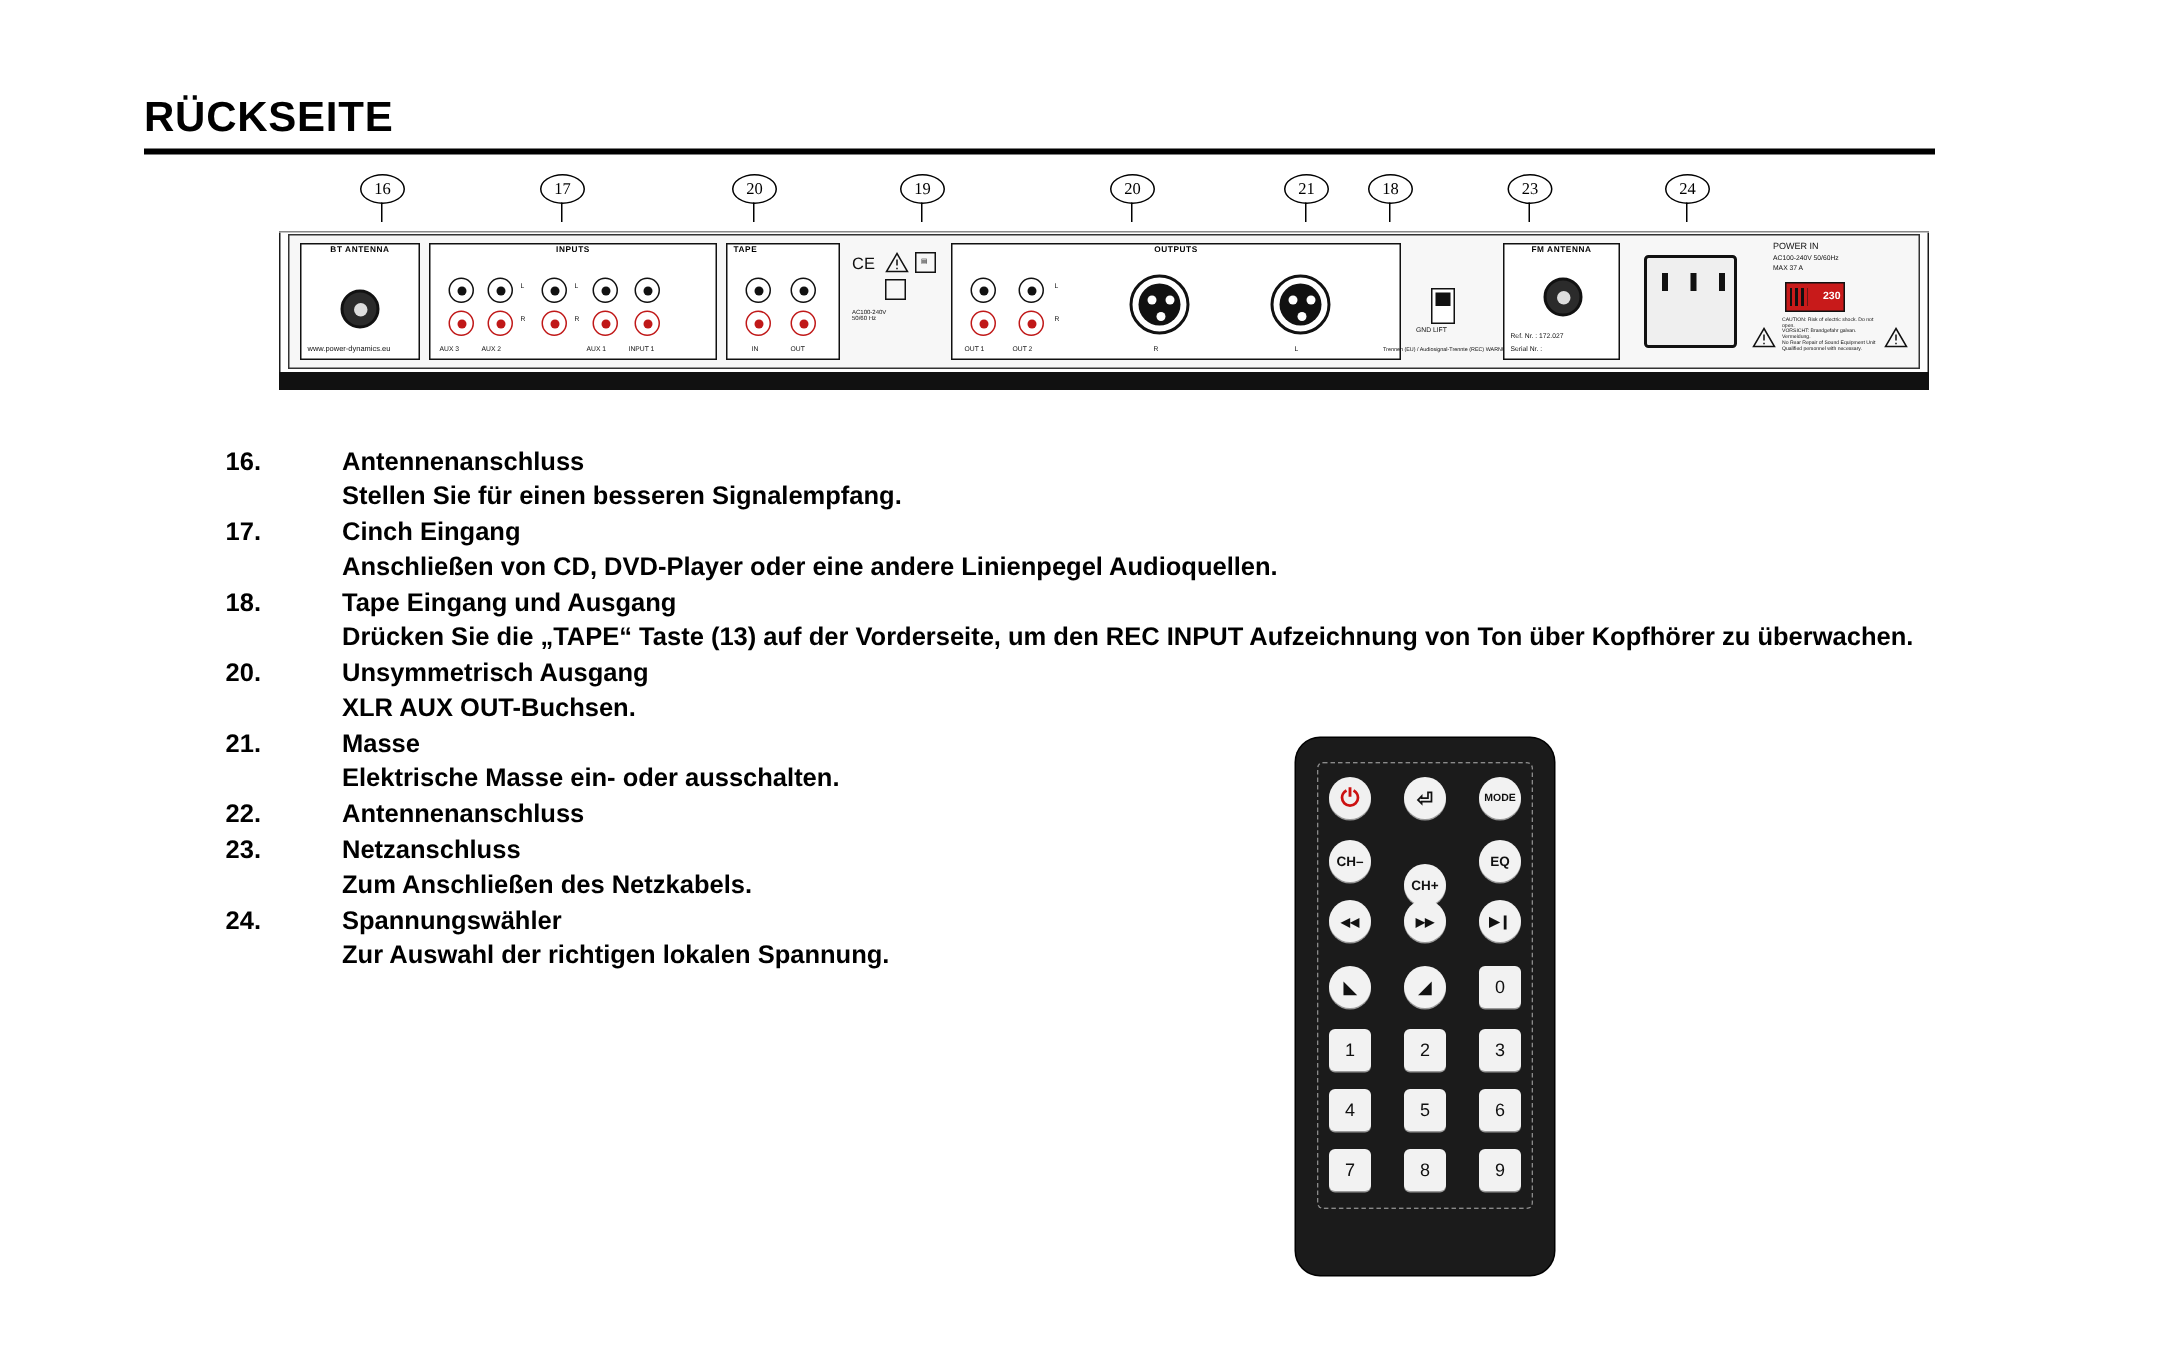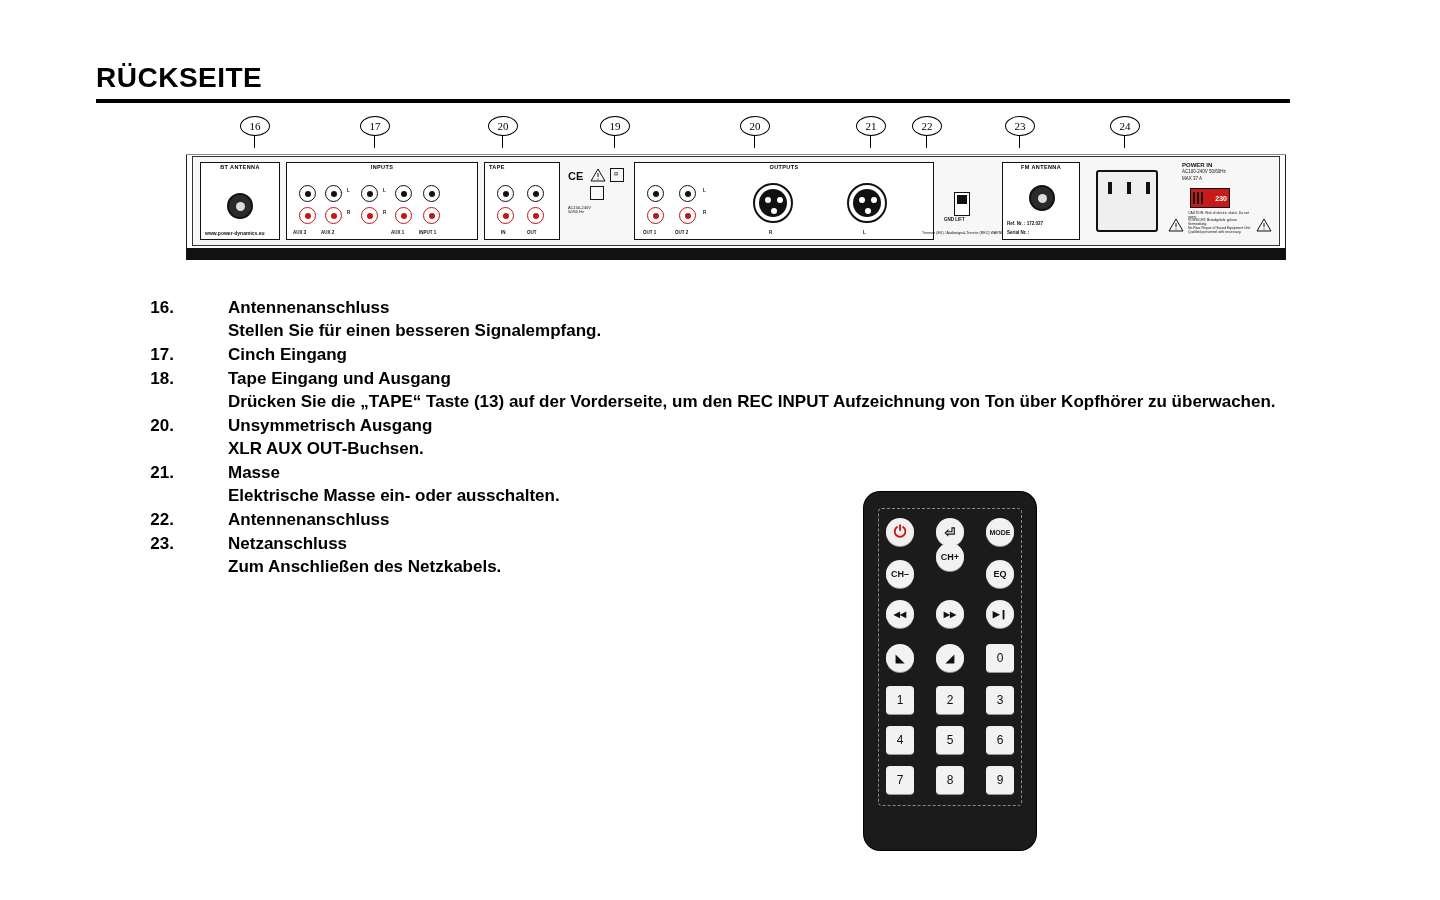--- a/index.html
+++ b/index.html
@@ -239,21 +239,21 @@
     height: 9px;
     background: #111;
   }
   .micro {
     position: absolute;
     font-size: 4.5px;
     line-height: 1.1;
     font-family: "Liberation Sans", sans-serif;
     color: #111;
   }
-  .micro.b { font-weight: bold; }
+  .micro.b { font-weight: normal; }
   .tiny-box {
     position: absolute;
     border: 1px solid #111;
     box-sizing: border-box;
   }
   .tri-outline {
     position: absolute;
     width: 16px;
     height: 14px;
   }
@@ -363,21 +363,21 @@
 
   <div class="callout" style="left:420px">19</div>
   <div class="leader" style="left:434px;height:34px"></div>
 
   <div class="callout" style="left:560px">20</div>
   <div class="leader" style="left:574px;height:34px"></div>
 
   <div class="callout" style="left:676px">21</div>
   <div class="leader" style="left:690px;height:40px"></div>
 
-  <div class="callout" style="left:732px">22</div>
+  <div class="callout" style="left:732px">18</div>
   <div class="leader" style="left:746px;height:34px"></div>
 
   <div class="callout" style="left:825px">23</div>
   <div class="leader" style="left:839px;height:34px"></div>
 
   <div class="callout" style="left:930px">24</div>
   <div class="leader" style="left:944px;height:40px"></div>
 </div>
 
 <div class="panel-wrap">
@@ -520,20 +520,21 @@
     <div class="item-body">
       <div class="item-title">Antennenanschluss</div>
       <div class="item-desc">Stellen Sie für einen besseren Signalempfang.</div>
     </div>
   </div>
 
   <div class="item">
     <div class="item-num">17.</div>
     <div class="item-body">
       <div class="item-title">Cinch Eingang</div>
+      <div class="item-desc">Anschließen von CD, DVD-Player oder eine andere Linienpegel Audioquellen.</div>
     </div>
   </div>
 
   <div class="item">
     <div class="item-num">18.</div>
     <div class="item-body">
       <div class="item-title">Tape Eingang und Ausgang</div>
       <div class="item-desc">Drücken Sie die „TAPE“ Taste (13) auf der Vorderseite, um den REC INPUT Aufzeichnung von Ton über Kopfhörer zu überwachen.</div>
     </div>
   </div>
@@ -563,32 +564,39 @@
   </div>
 
   <div class="item">
     <div class="item-num">23.</div>
     <div class="item-body">
       <div class="item-title">Netzanschluss</div>
       <div class="item-desc">Zum Anschließen des Netzkabels.</div>
     </div>
   </div>
 
+  <div class="item">
+    <div class="item-num">24.</div>
+    <div class="item-body">
+      <div class="item-title">Spannungswähler</div>
+      <div class="item-desc">Zur Auswahl der richtigen lokalen Spannung.</div>
+    </div>
+  </div>
 
 </div>
 
 <div class="remote">
   <div class="dashed"></div>
 
   <div class="rbtn round power" style="left:22px;top:26px;width:28px;height:28px;">⏻</div>
   <div class="rbtn round" style="left:72px;top:26px;width:28px;height:28px;font-size:13px;">⏎</div>
   <div class="rbtn round" style="left:122px;top:26px;width:28px;height:28px;font-size:7px;">MODE</div>
 
   <div class="rbtn round" style="left:22px;top:68px;width:28px;height:28px;">CH–</div>
-  <div class="rbtn round" style="left:72px;top:51px;width:28px;height:28px;">CH+</div>
+  <div class="rbtn round" style="left:72px;top:84px;width:28px;height:28px;">CH+</div>
   <div class="rbtn round" style="left:122px;top:68px;width:28px;height:28px;">EQ</div>
 
   <div class="rbtn round" style="left:22px;top:108px;width:28px;height:28px;font-size:8px;">◀◀</div>
   <div class="rbtn round" style="left:72px;top:108px;width:28px;height:28px;font-size:8px;">▶▶</div>
   <div class="rbtn round" style="left:122px;top:108px;width:28px;height:28px;font-size:9px;">▶❙</div>
 
   <div class="rbtn round sym" style="left:22px;top:152px;width:28px;height:28px;">◣</div>
   <div class="rbtn round sym" style="left:72px;top:152px;width:28px;height:28px;">◢</div>
   <div class="rbtn num" style="left:122px;top:152px;width:28px;height:28px;">0</div>
 

